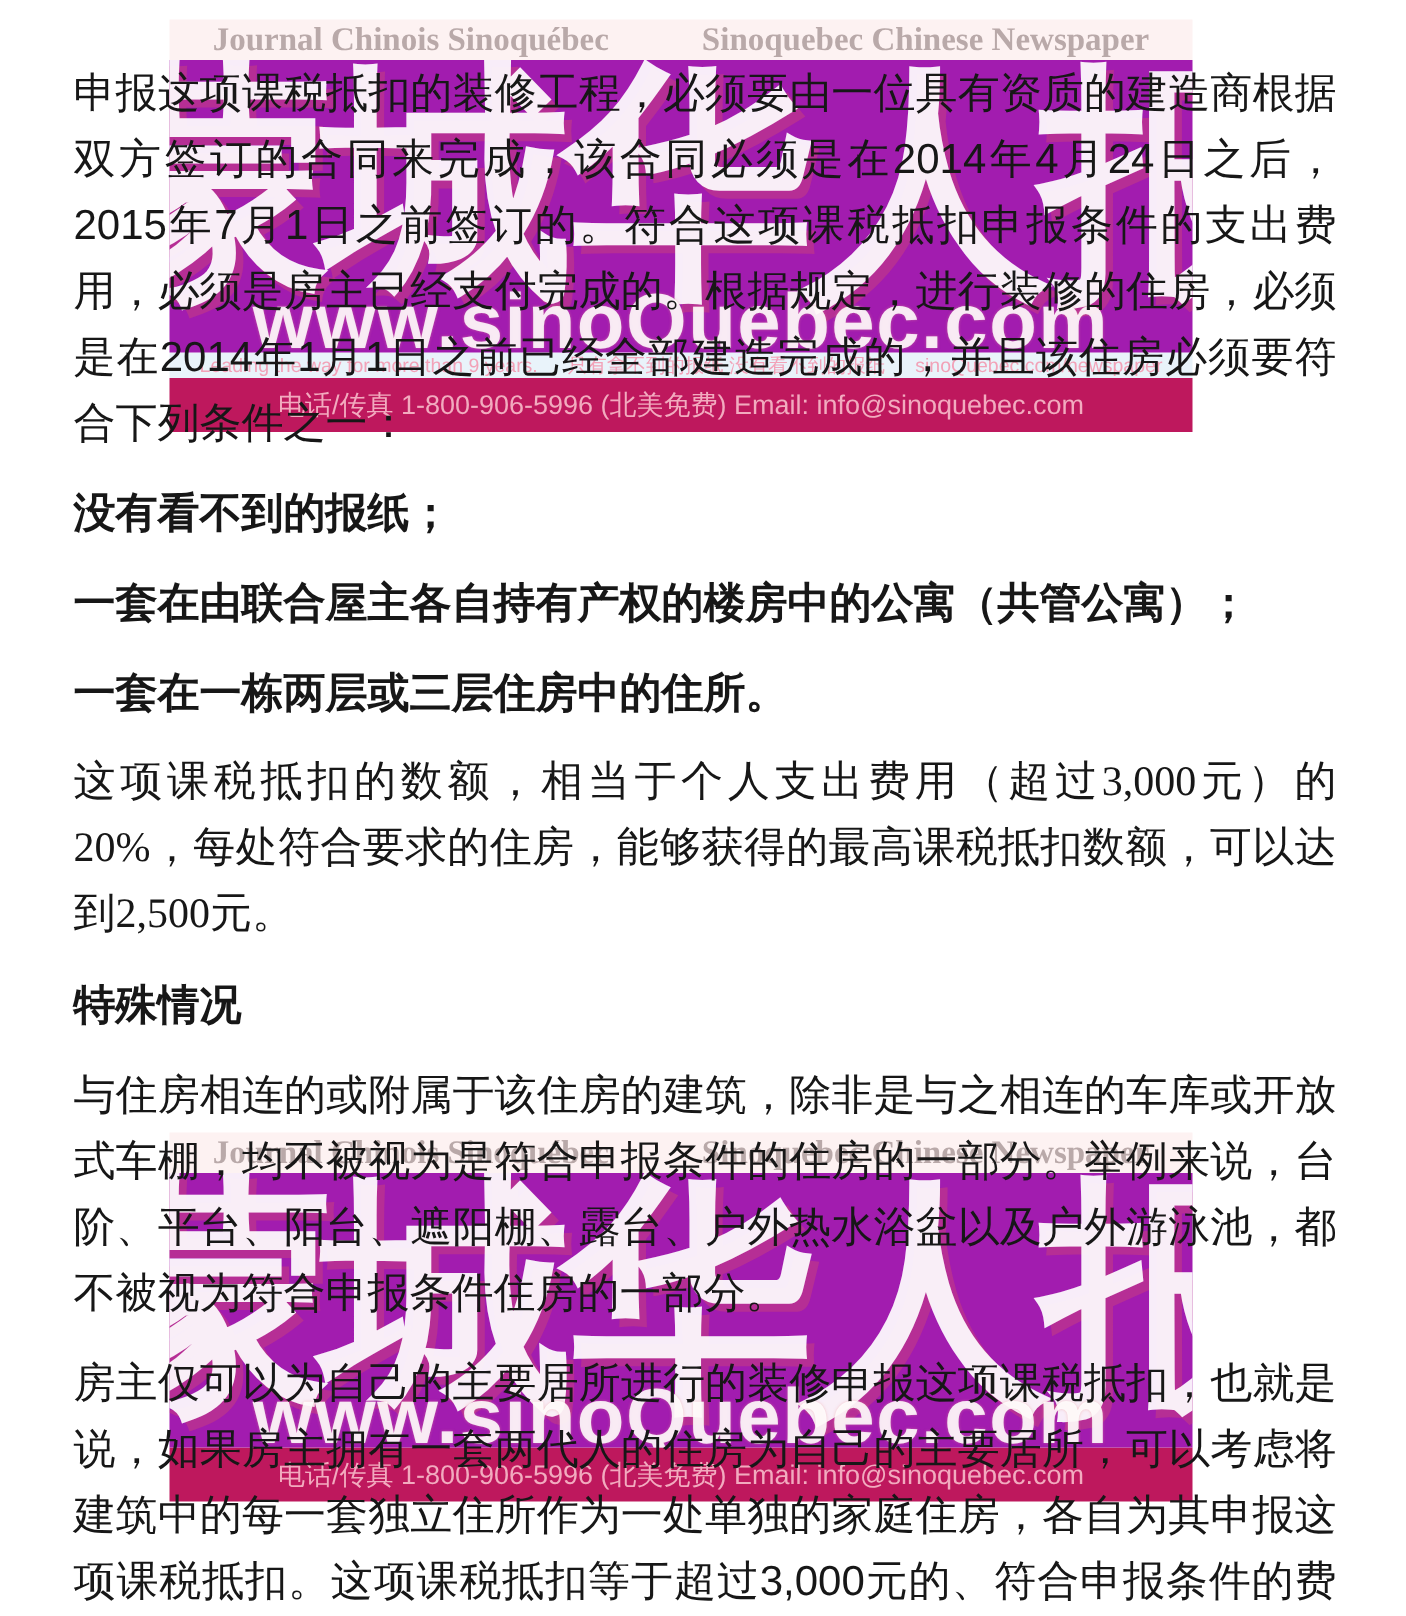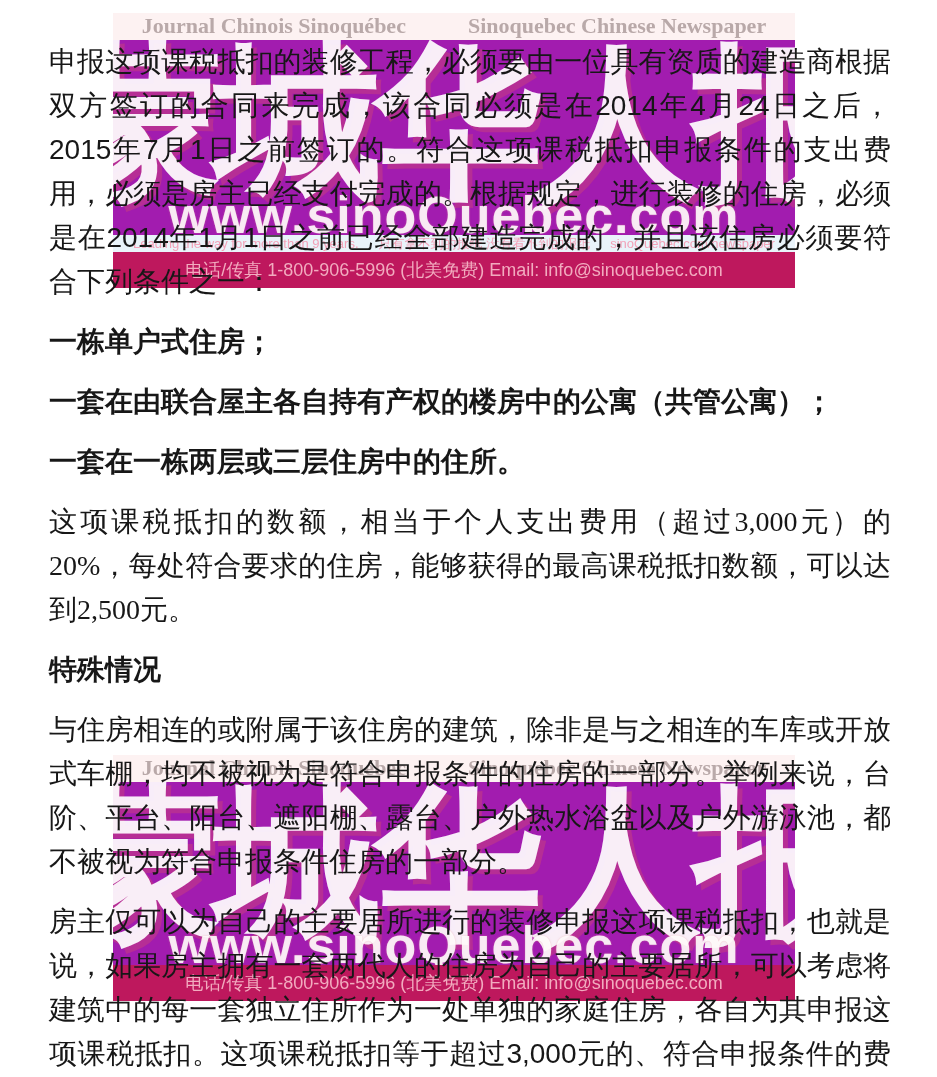--- a/index.html
+++ b/index.html
@@ -147,21 +147,21 @@
       <div class="wm-calligraphy">蒙城华人报</div>
       <div class="wm-site">www.sinoQuebec.com</div>
     </div>
     <div class="wm-yellow">
       <span>电话/传真 1-800-906-5996 (北美免费)  Email: info@sinoquebec.com</span>
     </div>
   </div>
 
   <div class="article">
     <p>申报这项课税抵扣的装修工程，必须要由一位具有资质的建造商根据双方签订的合同来完成，该合同必须是在2014年4月24日之后，2015年7月1日之前签订的。符合这项课税抵扣申报条件的支出费用，必须是房主已经支付完成的。根据规定，进行装修的住房，必须是在2014年1月1日之前已经全部建造完成的，并且该住房必须要符合下列条件之一：</p>
-    <p class="bold">一栋单户式住房；</p>
+    <p class="bold">没有看不到的报纸；</p>
     <p class="bold">一套在由联合屋主各自持有产权的楼房中的公寓（共管公寓）；</p>
     <p class="bold">一套在一栋两层或三层住房中的住所。</p>
     <p class="gap-small">这项课税抵扣的数额，相当于个人支出费用（超过3,000元）的20%，每处符合要求的住房，能够获得的最高课税抵扣数额，可以达到2,500元。</p>
     <p class="bold gap-heading">特殊情况</p>
     <p>与住房相连的或附属于该住房的建筑，除非是与之相连的车库或开放式车棚，均不被视为是符合申报条件的住房的一部分。举例来说，台阶、平台、阳台、遮阳棚、露台、户外热水浴盆以及户外游泳池，都不被视为符合申报条件住房的一部分。</p>
     <p class="gap-para">房主仅可以为自己的主要居所进行的装修申报这项课税抵扣，也就是说，如果房主拥有一套两代人的住房为自己的主要居所，可以考虑将建筑中的每一套独立住所作为一处单独的家庭住房，各自为其申报这项课税抵扣。这项课税抵扣等于超过3,000元的、符合申报条件的费用支出的20%，但房主仅能申报在2015年已经完成支付的费用。2014和2015税务年度的这项为房主主要居所装修提供的课税抵扣，其相加的最大数额为2,500元。</p>
   </div>
 
 </div>
 

